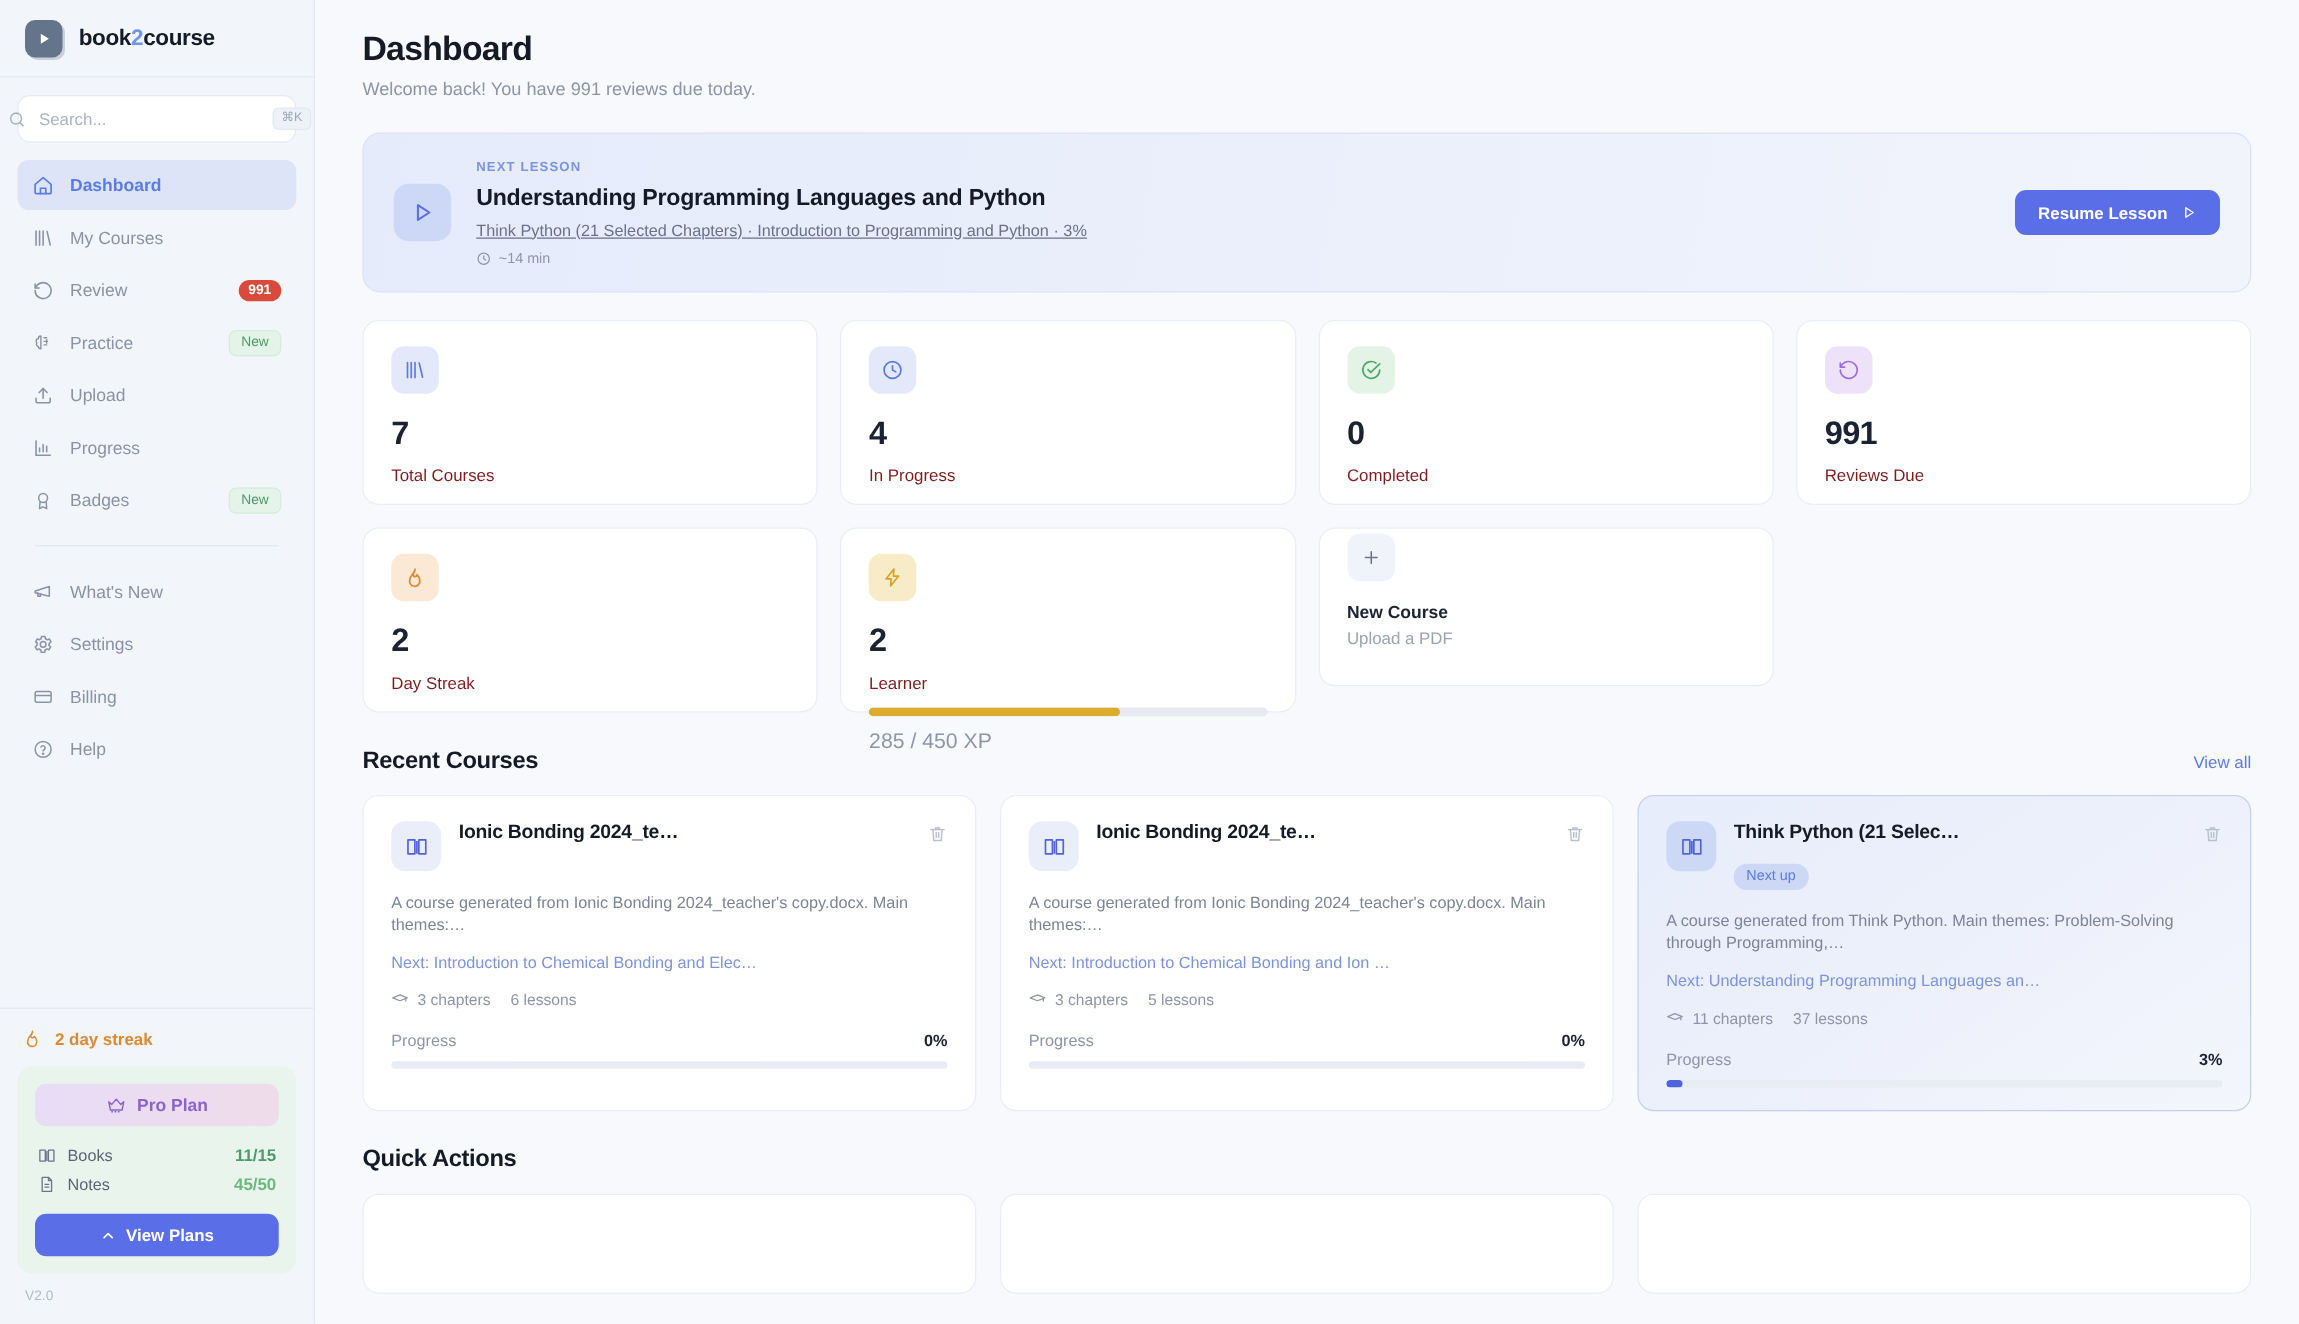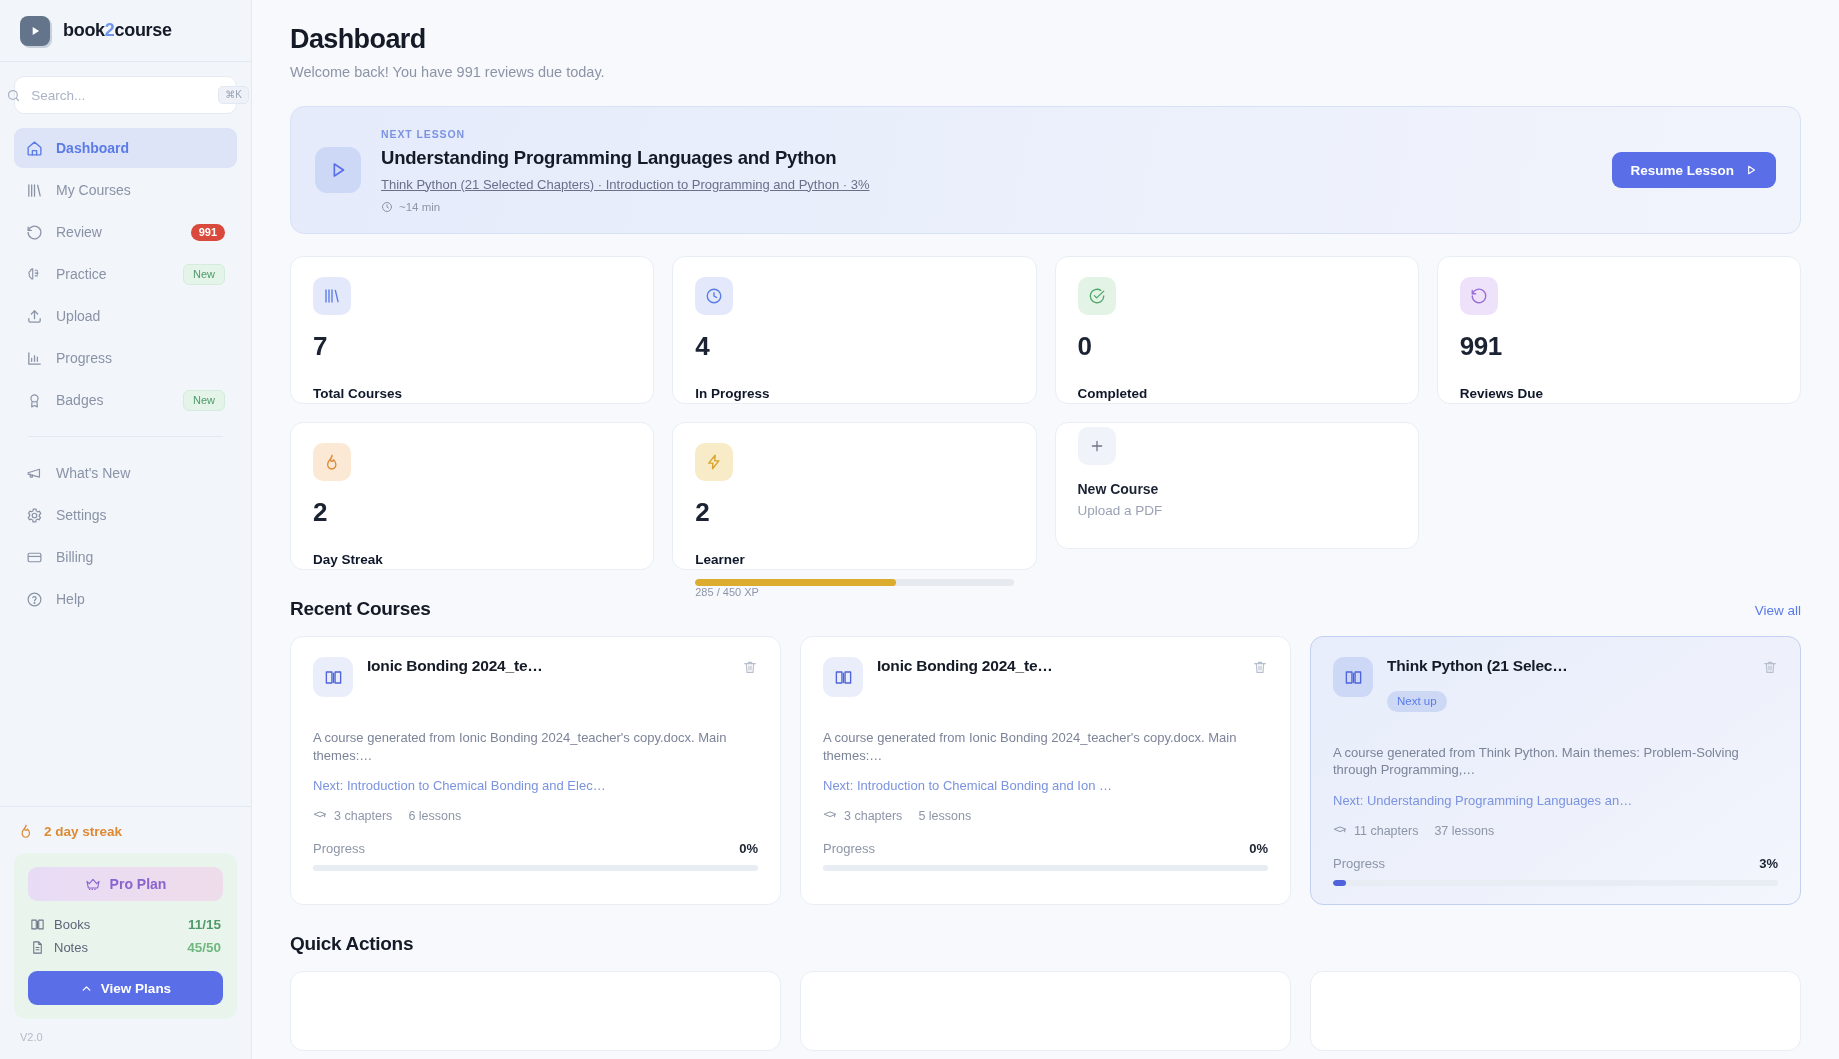--- a/index.html
+++ b/index.html
@@ -140,26 +140,26 @@
   .stat-grid { display: grid; grid-template-columns: repeat(4,1fr); gap: 18px; margin-top: 22px; }
   .stat-card {
     background: #fff; border: 1px solid #e9eef5; border-radius: 13px;
     padding: 20px 22px; height: 148px;
   }
   .stat-icon {
     width: 38px; height: 38px; border-radius: 10px;
     display: flex; align-items: center; justify-content: center;
   }
   .stat-val { font-size: 26px; font-weight: 700; margin-top: 16px; letter-spacing: -0.5px; color:#1b2333; }
-  .stat-label { font-size: 13.5px; color: #0f172a; margin-top: 24px; font-weight: bold; }
+  .stat-label { font-size: 13.5px; color: #7f1d1d; margin-top: 11px; }
 
   .stat-grid2 { display: grid; grid-template-columns: repeat(4,1fr); gap: 18px; margin-top: 18px; }
   .xp-bar { height: 7px; border-radius: 4px; background: #e6eaf0; margin-top: 12px; overflow: hidden; }
   .xp-fill { height: 100%; background: #dcac2e; border-radius: 4px; }
-  .xp-text { font-size: 11px; color: #8d95a8; }
+  .xp-text { font-size: 17px; color: #8d95a8; margin-top: 10px; }
   .newcourse-card {
     background: #fff; border: 1px solid #e9eef5; border-radius: 13px;
     padding: 4px 22px; height: 127px; cursor: pointer;
   }
   .nc-icon {
     width: 38px; height: 38px; border-radius: 10px; background: #f0f3f9;
     display: flex; align-items: center; justify-content: center;
     font-size: 20px; color: #6d7588; line-height: 1;
   }
   .nc-title { font-size: 14px; font-weight: 600; color: #1b2333; margin-top: 16px; }
@@ -192,21 +192,21 @@
     font-size: 15.5px; font-weight: 700; color: #141a26; letter-spacing: -0.2px;
     white-space: nowrap; overflow: hidden; text-overflow: ellipsis;
   }
   .next-up {
     display: inline-block; margin-top: 16px;
     background: #cdd8f5; color: #5a7ae8; font-size: 11.5px;
     border-radius: 11px; padding: 3px 10px; line-height: 1.3;
   }
   .trash { color: #b7bfcd; cursor: pointer; flex: 0 0 auto; padding-top:2px; }
   .cc-desc {
-    font-size: 13px; color: #7c8499; line-height: 1.35; margin-top: 32px;
+    font-size: 13px; color: #7c8499; line-height: 1.35; margin-top: 16px;
     height: 36px; overflow: hidden;
   }
   .cc-next {
     font-size: 13px; color: #7b93e0; margin-top: 13px;
     white-space: nowrap; overflow: hidden; text-overflow: ellipsis;
   }
   .cc-stats { display: flex; align-items: center; gap: 16px; font-size: 12.5px; color: #8d95a8; margin-top: 16px; }
   .cc-stats .with-icon { display: flex; align-items: center; gap: 7px; }
   .cc-prog-row { display: flex; justify-content: space-between; align-items: center; margin-top: 18px; }
   .cc-prog-label { font-size: 13px; color: #8d95a8; }

